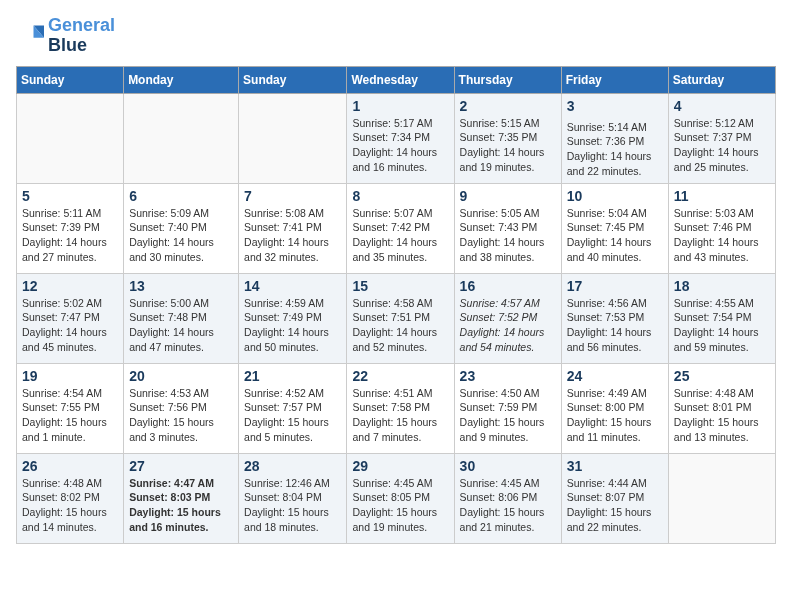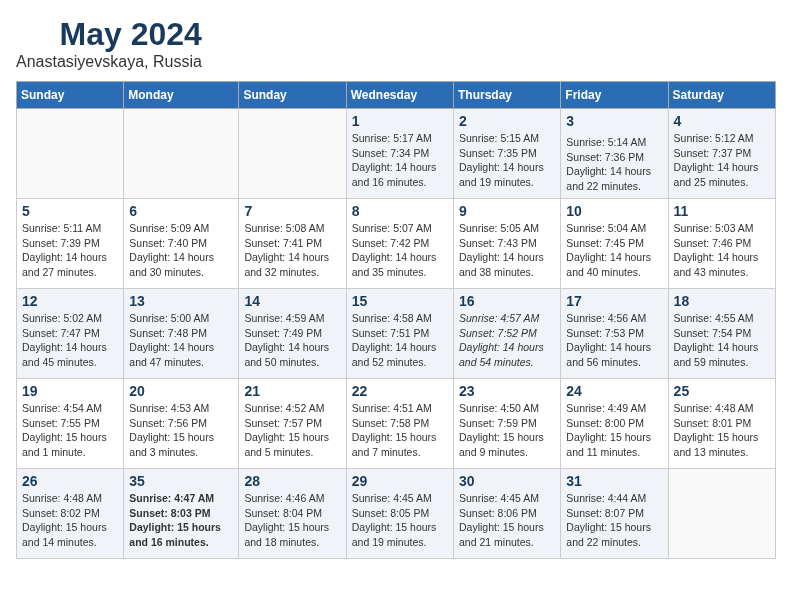--- a/index.html
+++ b/index.html
@@ -90,23 +90,29 @@
       line-height: 1.4;
     }
     .empty-cell {
       background: #f9f9f9;
     }
   </style>
 </head>
 <body>
 
 <div class="header">
-  <div class="title-block">
-    <div class="main-title">May 2024</div>
-    <div class="subtitle">Anastasiyevskaya, Russia</div>
+  <div class="logo">
+    <svg class="logo-icon" viewBox="0 0 32 32">
+      <polygon points="20,4 32,4 32,18" fill="#2a6db5"></polygon>
+      <polygon points="20,4 32,18 20,18" fill="#4a90d9"></polygon>
+    </svg>
+    <div class="logo-text">
+      <div><span>General</span></div>
+      <div>Blue</div>
+    </div>
   </div>
 </div>
 
 <table>
   <thead>
     <tr>
     <th>Sunday</th>
         <th>Monday</th>
         <th>Sunday</th>
         <th>Wednesday</th>
@@ -304,29 +310,29 @@
       </tr>
       <tr>
         <td>
           <span class="day-number">26</span>
           <div class="day-info" style="white-space: pre-line;">Sunrise: 4:48 AM
 Sunset: 8:02 PM
 Daylight: 15 hours
 and 14 minutes.</div>
         </td>
         <td>
-          <span class="day-number">35</span>
+          <span class="day-number">27</span>
           <div class="day-info" style="white-space: pre-line; font-weight: bold;">Sunrise: 4:47 AM
 Sunset: 8:03 PM
 Daylight: 15 hours
 and 16 minutes.</div>
         </td>
         <td>
           <span class="day-number">28</span>
-          <div class="day-info" style="white-space: pre-line;">Sunrise: 4:46 AM
+          <div class="day-info" style="white-space: pre-line;">Sunrise: 12:46 AM
 Sunset: 8:04 PM
 Daylight: 15 hours
 and 18 minutes.</div>
         </td>
         <td>
           <span class="day-number">29</span>
           <div class="day-info" style="white-space: pre-line;">Sunrise: 4:45 AM
 Sunset: 8:05 PM
 Daylight: 15 hours
 and 19 minutes.</div>

